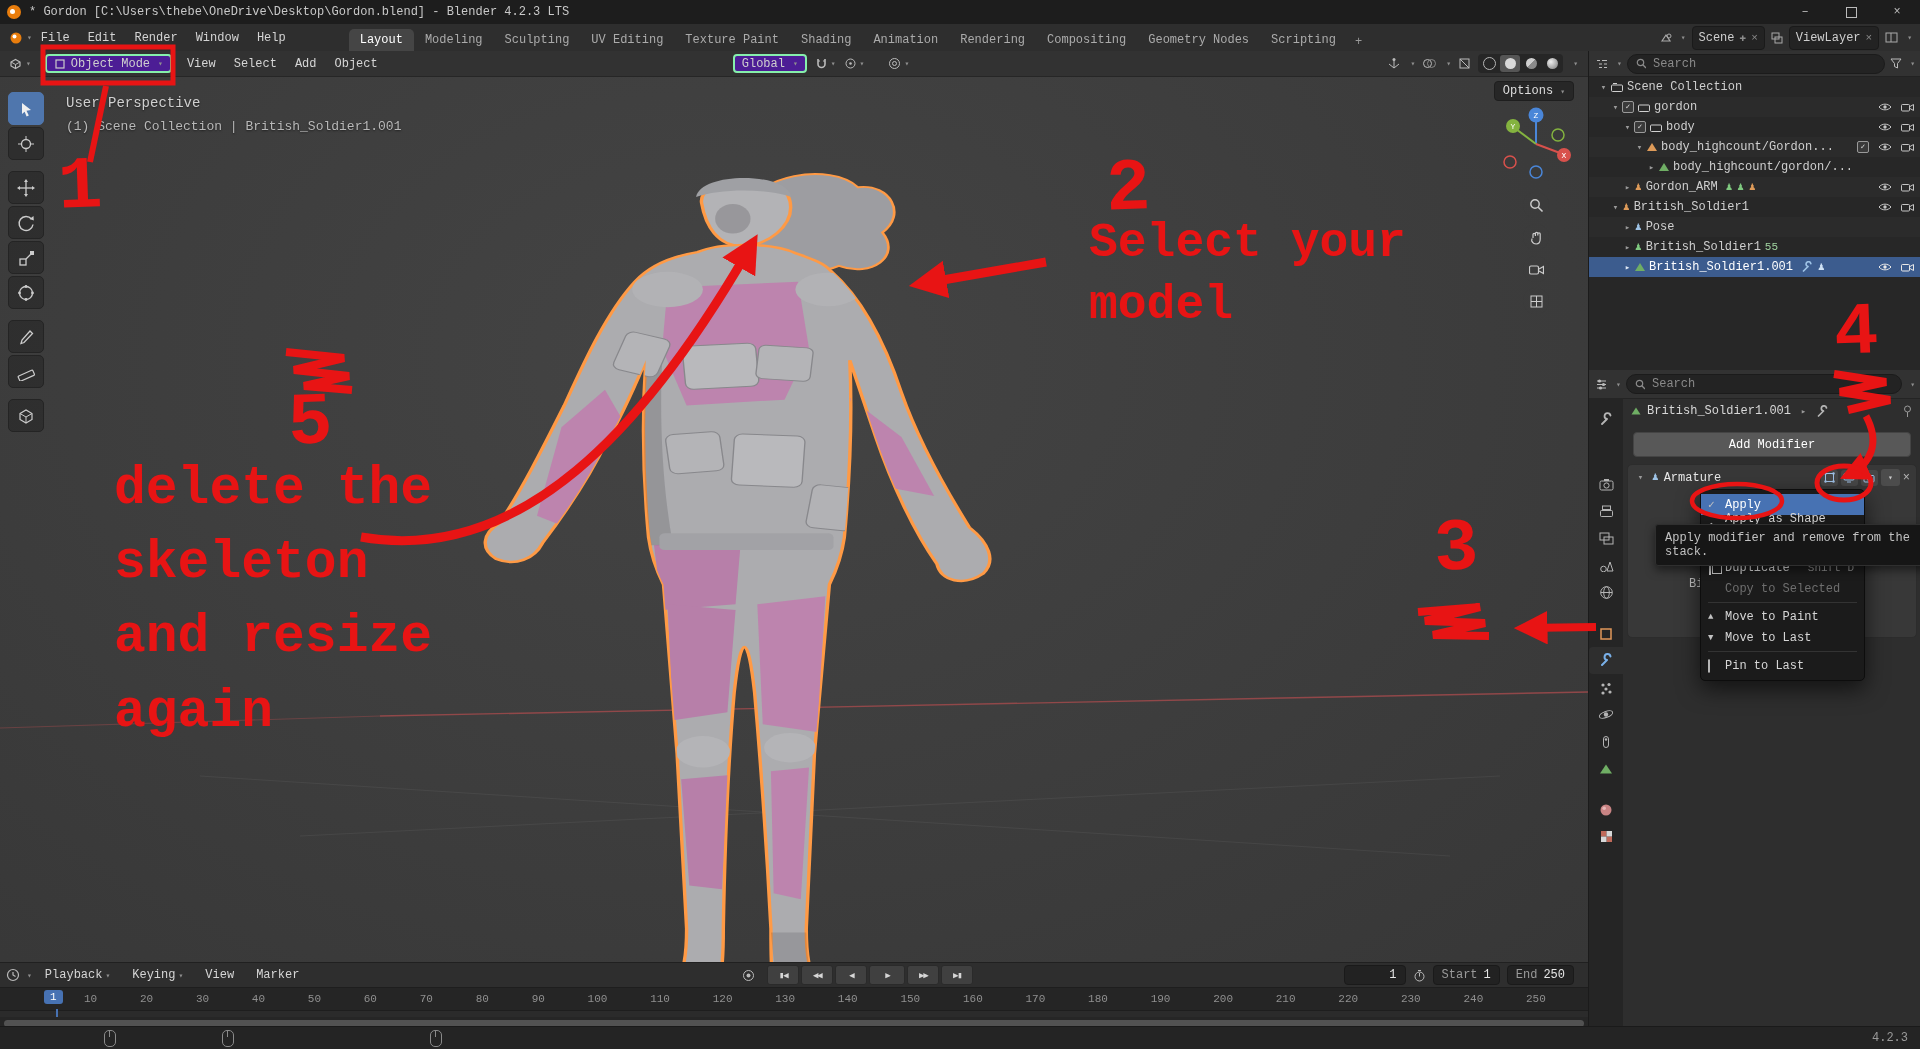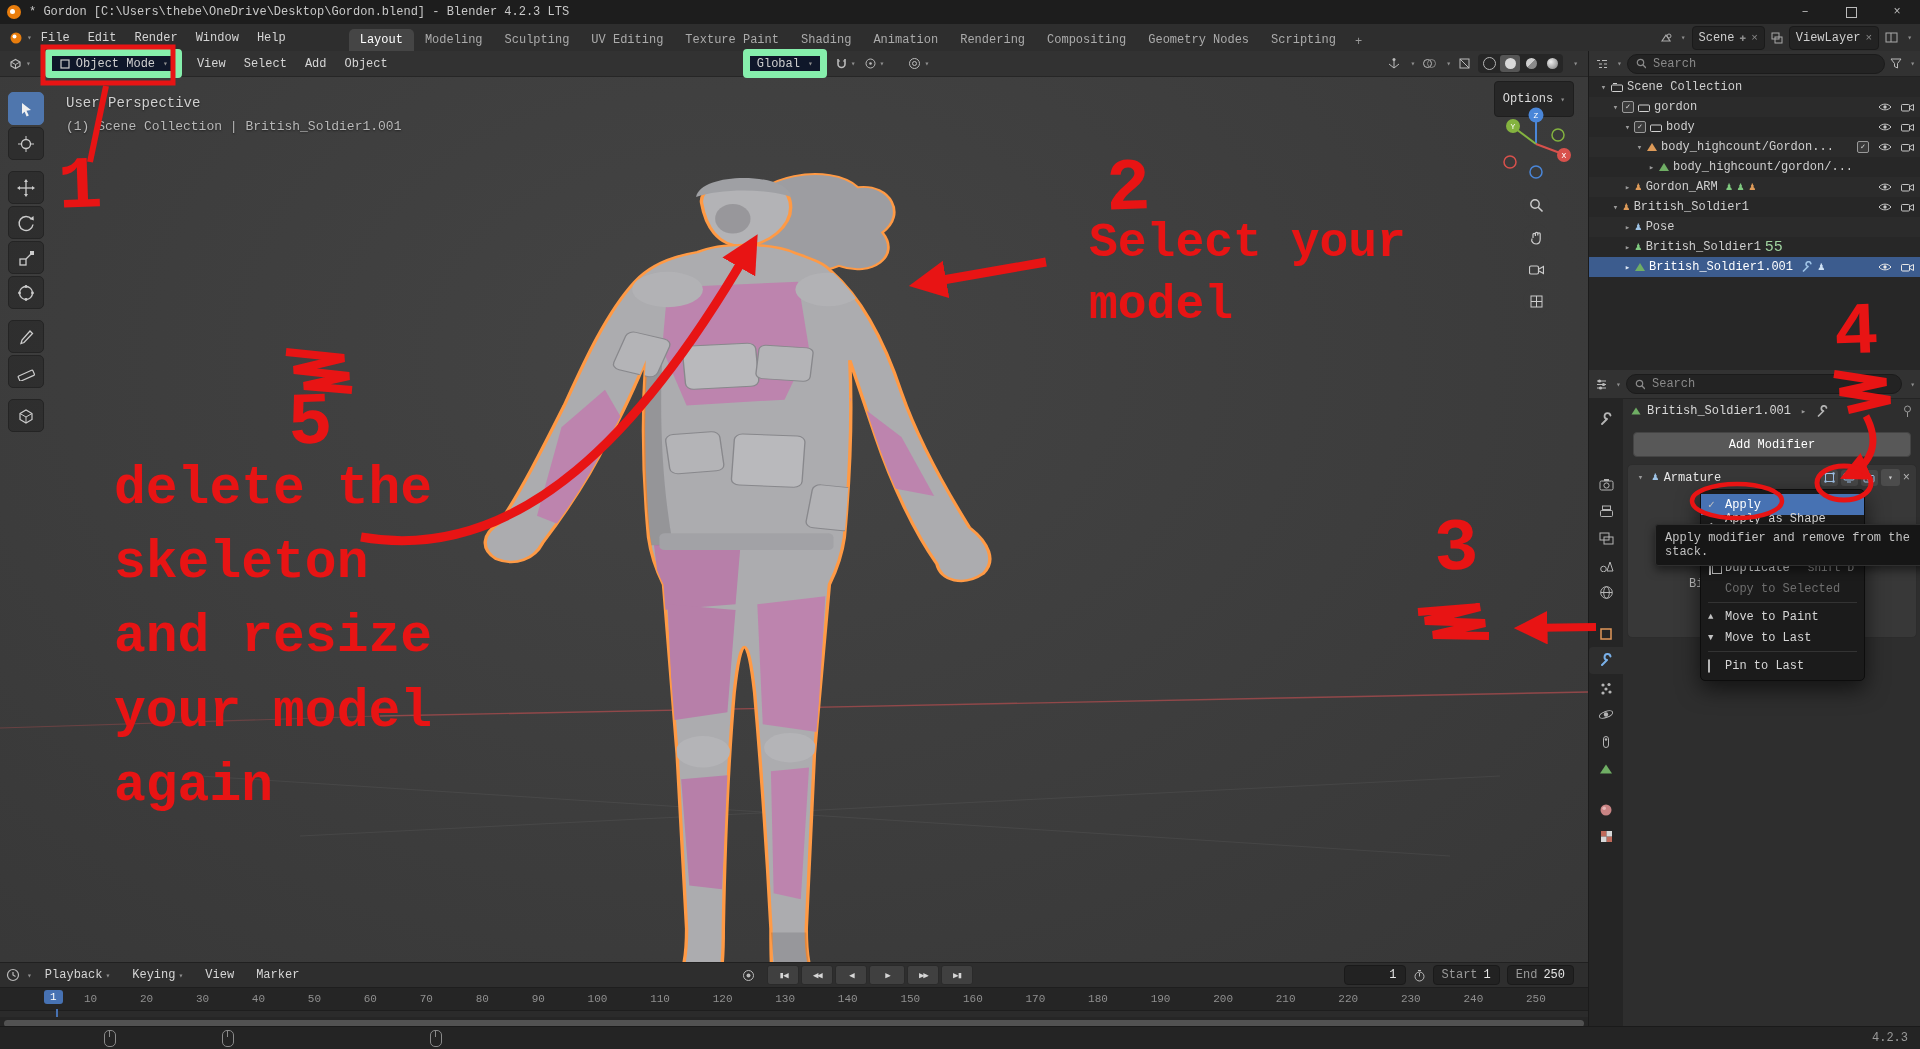--- a/index.html
+++ b/index.html
@@ -24,41 +24,41 @@
   .tab{padding:4px 11px;color:#ababab;font-size:12px;border-radius:5px 5px 0 0;}
   .tab.active{background:#454545;color:#fff;}
   .tab-plus{padding:2px 8px;color:#9a9a9a;}
   .topbar-right{margin-left:auto;display:flex;align-items:center;gap:6px;padding-right:8px;}
   .pill{display:flex;align-items:center;gap:5px;background:#232323;border:1px solid #1a1a1a;
         border-radius:4px;padding:2px 6px;height:18px;}
   .pill .x{color:#8b8b8b;font-size:11px;}
   
   .vp-header{position:absolute;left:0;top:51px;width:1588px;height:25px;background:#323232;
              border-bottom:1px solid #262626;display:flex;align-items:center;z-index:5;}
-  .dd{display:inline-flex;align-items:center;gap:5px;background:#0f172a;border:7px solid #86efac;
-      border-radius:4px;padding:2px 7px;height:29px;box-sizing:border-box;}
+  .dd{display:inline-flex;align-items:center;gap:5px;background:#4c1d95;border:2px solid #86efac;
+      border-radius:4px;padding:2px 7px;height:19px;box-sizing:border-box;}
   .hmenu{padding:3px 9px;color:#d6d6d6;}
   .mini-ico{display:inline-flex;align-items:center;justify-content:center;}
   .seg{display:flex;background:#262626;border-radius:4px;padding:1px;gap:1px;}
   .seg .s{width:20px;height:17px;display:flex;align-items:center;justify-content:center;border-radius:3px;}
   .seg .s.on{background:#555;}
   .sph{width:11px;height:11px;border-radius:50%;}
   
   .viewport{position:absolute;left:0;top:76px;width:1588px;height:886px;overflow:hidden;
             background:radial-gradient(ellipse at 46% 32%, #444444 0%, #3d3d3d 55%, #373737 100%);}
   .vp-overlay-text{position:absolute;left:66px;top:16px;color:#d0d0d0;font-size:14px;line-height:23px;
                    text-shadow:0 1px 2px rgba(0,0,0,.5);pointer-events:none;}
   .vp-overlay-text .l2{color:#b9b9b9;font-size:13px;}
   .vp-toolbar{position:absolute;left:8px;top:16px;display:flex;flex-direction:column;gap:2px;z-index:6;}
   .tool-btn{width:34px;height:31px;background:rgba(46,46,46,.92);border:1px solid #242424;border-radius:5px;
             display:flex;align-items:center;justify-content:center;}
   .tool-btn.active{background:#4f76ad;border-color:#4f76ad;}
   .tool-gap{height:7px;}
   .options-btn{position:absolute;right:14px;top:5px;z-index:6;background:rgba(36,36,36,.85);
-               border:1px solid #1e1e1e;border-radius:4px;padding:10px 8px;display:flex;align-items:center;gap:4px;color:#ddd;}
+               border:1px solid #1e1e1e;border-radius:4px;padding:2px 8px;display:flex;align-items:center;gap:4px;color:#ddd;}
   .gizmo-stack{position:absolute;right:8px;top:26px;width:88px;display:flex;flex-direction:column;align-items:center;z-index:6;}
   .gz-btn{width:26px;height:26px;border-radius:50%;background:rgba(60,60,60,.55);display:flex;align-items:center;
           justify-content:center;margin-top:6px;}
   
   .timeline{position:absolute;left:0;top:962px;width:1588px;height:64px;background:#2e2e2e;border-top:1px solid #202020;}
   .tl-header{height:24px;display:flex;align-items:center;padding:0 6px;gap:4px;}
   .tl-ruler{position:relative;height:22px;background:#252525;border-top:1px solid #1e1e1e;border-bottom:1px solid #1e1e1e;}
   .ruler-ticks{position:absolute;left:84px;top:0;width:1462px;height:100%;display:flex;justify-content:space-between;align-items:center;}
   .tick{color:#909090;font-size:11px;}
   .cf-pill{position:absolute;left:44px;top:2px;background:#4772b3;color:#fff;border-radius:3px;
@@ -89,21 +89,21 @@
   .orow.selected{background:#3c5c8e;color:#fff;}
   .tgl{width:13px;color:#9a9a9a;font-size:9px;text-align:center;flex:none;}
   .oi{margin:0 4px 0 1px;flex:none;display:inline-flex;align-items:center;}
   .octrl{position:absolute;right:7px;display:flex;gap:9px;align-items:center;}
   .ocheck{width:10px;height:10px;border:1px solid #9a9a9a;border-radius:2px;font-size:8px;line-height:9px;
           text-align:center;color:#ddd;background:#3a3a3a;}
   .tri{width:0;height:0;border-left:5px solid transparent;border-right:5px solid transparent;}
   .tri.orange{border-bottom:8px solid #de9b59;}
   .tri.green{border-bottom:8px solid #6fae64;}
   .glyph{font-size:11px;line-height:1;}
-  .badge{color:#9fd29f;font-size:15px;margin-left:4px;}
+  .badge{color:#9fd29f;font-size:11px;margin-left:4px;}
   
   .properties{position:absolute;left:0;top:319px;width:332px;height:656px;background:#2e2e2e;}
   .pr-header{height:28px;background:#323232;border-bottom:1px solid #242424;display:flex;align-items:center;padding:0 6px;gap:5px;}
   .ptab-strip{position:absolute;left:0;top:28px;width:34px;height:628px;background:#252525;display:flex;
               flex-direction:column;align-items:center;}
   .ptab{width:34px;height:27px;display:flex;align-items:center;justify-content:center;flex:none;}
   .ptab.active{background:#2e2e2e;border-radius:4px 0 0 4px;}
   .pbody{position:absolute;left:34px;top:28px;width:298px;height:628px;}
   .bc-row{height:26px;display:flex;align-items:center;padding:0 8px;gap:6px;color:#d8d8d8;}
   .addmod{position:absolute;left:10px;top:34px;width:276px;height:23px;background:#585858;border:1px solid #444;
@@ -1020,17 +1020,16 @@
   <div class="anno-num" style="left:288px;top:386px">5</div>
 
   <div class="anno-text" style="left:1089px;top:212px;font-size:48px;line-height:1.3">
     <div>Select your</div>
     <div>model</div>
   </div>
   <div class="anno-text" style="left:114px;top:452px;font-size:53px;line-height:1.4">
     <div>delete the</div>
     <div>skeleton</div>
     <div>and resize</div>
-    <div>your model</div>
     <div>again</div>
   </div>
 
 </div>
 
 </body></html>

